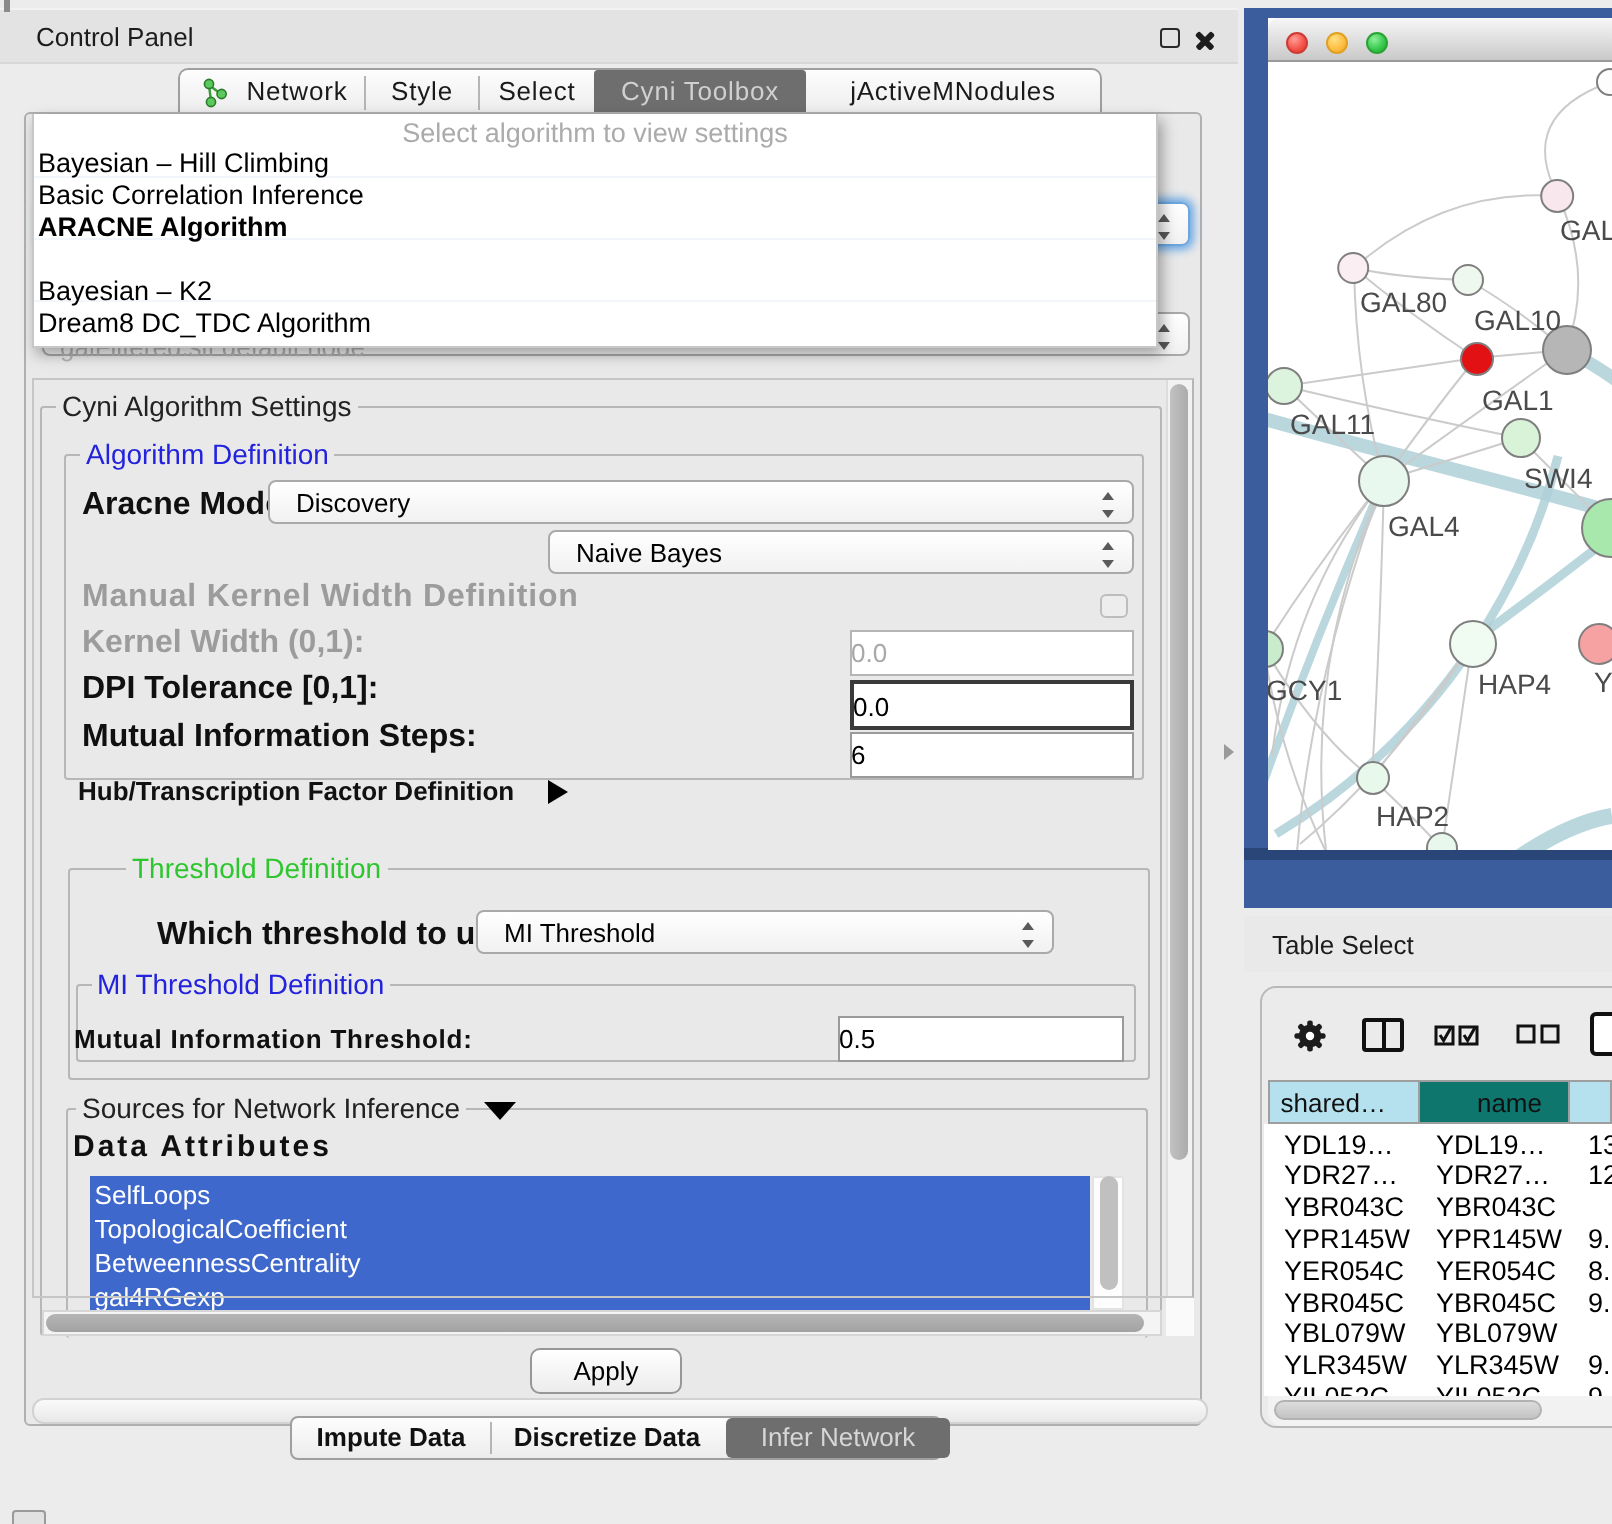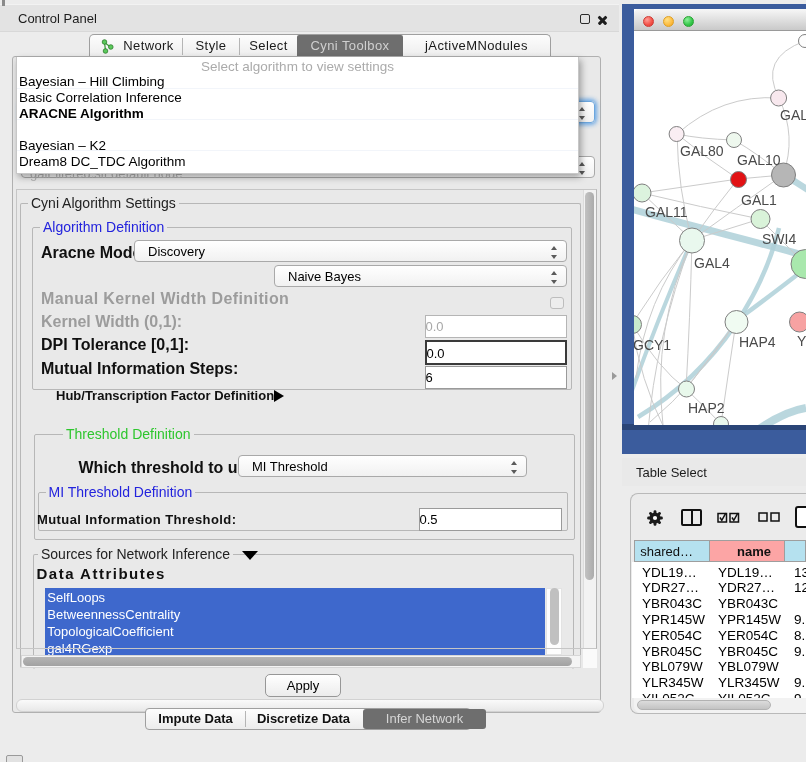--- a/index.html
+++ b/index.html
@@ -167,21 +167,21 @@
   </div>
   <div class="lbl dis" style="left:41px; top:290px; letter-spacing:.4px;">Manual Kernel Width Definition</div>
   <div class="abs" style="left:550px; top:297px; width:14px; height:12px; background:#ededed; border:1px solid #bdbdbd; border-radius:3px;"></div>
   <div class="lbl dis" style="left:41px; top:313px;">Kernel Width (0,1):</div>
   <div class="field dis" style="left:424.5px; top:315px; width:142.5px;">0.0</div>
   <div class="lbl" style="left:41px; top:336px;">DPI Tolerance [0,1]:</div>
   <div class="field" style="left:424.5px; top:340px; width:142.5px; height:25px; border:2px solid #3a3a3a; padding-top:4px;">0.0</div>
   <div class="lbl" style="left:41px; top:360px;">Mutual Information Steps:</div>
   <div class="field" style="left:424.5px; top:365.5px; width:142.5px;">6</div>
 
-  <div class="abs" style="left:56px; top:387.5px; font-size:13px; font-weight:bold; color:#111;">Hub/Transcription Factor Definition</div>
+  <div class="abs" style="left:39px; top:387.5px; font-size:13px; font-weight:bold; color:#111;">Hub/Transcription Factor Definition</div>
   <div class="abs" style="left:274px; top:389.5px; width:0; height:0; border-top:6.5px solid transparent; border-bottom:6.5px solid transparent; border-left:10px solid #000;"></div>
 
   <div class="grp" style="left:33.5px; top:433.5px; width:541.5px; height:106.5px;">
     <div class="ttl green" style="left:5.5px;margin-left:23px;">Threshold Definition</div>
   </div>
   <div class="lbl" style="left:78.5px; top:458.5px;">Which threshold to use:</div>
   <div class="combo" style="left:238px; top:454.5px; width:289px;">
     <div class="val">MI Threshold</div>
     <div class="arrows">
         <div class="up"></div>
@@ -194,22 +194,22 @@
   <div class="lbl" style="left:37px; top:512px; font-size:13px; letter-spacing:.4px;">Mutual Information Threshold:</div>
   <div class="field" style="left:418.5px; top:507.5px; width:143.5px;">0.5</div>
 
   <div class="grp" style="left:33px; top:553.5px; width:540.5px; height:115px; border-bottom:none;">
     <div class="ttl" style="left:4px;">Sources for Network Inference</div>
   </div>
   <div class="abs" style="left:242px; top:551px; width:0; height:0; border-left:8px solid transparent; border-right:8px solid transparent; border-top:9px solid #000;"></div>
   <div class="lbl" style="left:36.5px; top:564.5px; font-size:15px; letter-spacing:1.5px;">Data Attributes</div>
   <div class="abs" id="attrlist">
     <div class="li">SelfLoops</div>
+    <div class="li">TopologicalCoefficient</div>
     <div class="li">BetweennessCentrality</div>
-    <div class="li">TopologicalCoefficient</div>
     <div class="li">gal4RGexp</div>
   </div>
 
   <div class="abs" style="left:545.5px; top:587.8px; width:16px; height:67px; background:#fdfdfd; border:1px solid #e3e3e3;"></div>
   <div class="thumbv" style="left:550px; top:588px; width:8.5px; height:57px; background:#c0c0c0; border-radius:4.5px;"></div>
 
   <div class="abs" style="left:16px; top:189px; width:581px; height:460px; border:1px solid #c6c6c6; border-right:1px solid #b5b5b5;"></div>
   <div class="sbv" style="left:583px; top:190px; width:13px; height:458px; border-radius:0; background:#f2f2f2; border:none; border-left:1px solid #dcdcdc;"></div>
   <div class="thumbv" style="left:585px; top:192px; width:9px; height:388px;"></div>
 
@@ -217,21 +217,21 @@
   <div class="abs" style="left:583px; top:649px; width:14px; height:19px; background:#fafafa;"></div>
   <div class="abs" style="left:23px; top:657px; width:549px; height:9px; background:linear-gradient(#b5b5b5,#a2a2a2); border-radius:5px;"></div>
 
   <div class="abs" style="left:16px; top:699px; width:588px; height:13px; background:linear-gradient(#fafafa,#e8e8e8); border:1px solid #d2d2d2; border-radius:6px;"></div>
   <div class="abs" id="applybtn">Apply</div>
 
   <div class="abs" style="left:145px; top:708px; width:326px; height:22px; background:linear-gradient(#fdfdfd,#ececec); border:1px solid #9f9f9f; border-radius:4px;"></div>
   <div class="btab" style="left:147px; width:97px;">Impute Data</div>
   <div class="abs" style="left:245px; top:711px; width:1px; height:16px; background:#b5b5b5;"></div>
   <div class="btab" style="left:246px; width:115px;">Discretize Data</div>
-  <div class="btab dark" style="left:363px; width:123px;">Infer Network</div>
+  <div class="btab dark" style="left:363px; width:112px;">Infer Network</div>
 
   <div class="abs" id="netframe"></div>
   <div class="abs" style="left:622px; top:424px; width:184px; height:6px; background:#2a4577;"></div>
   <div class="abs" id="macwin"></div>
   <div class="abs" id="mactitle" style="left:634px; top:9px;"></div>
   <div class="tl" style="left:643px; background:radial-gradient(circle at 35% 30%, #ff9d96, #f35046 60%, #d93b34); border:1px solid #ce3a34;"></div>
   <div class="tl" style="left:663px; background:radial-gradient(circle at 35% 30%, #ffe084, #fdbc40 60%, #e9a023); border:1px solid #dfa023;"></div>
   <div class="tl" style="left:683px; background:radial-gradient(circle at 35% 30%, #8ef09a, #34c749 60%, #25a835); border:1px solid #2aa334;"></div>
 
   <svg class="abs" id="netsvg" style="left:634px; top:32px;" width="172" height="393" viewBox="634 32 172 393">
@@ -332,21 +332,21 @@
     <path d="M3,5.5 L4.8,8.3 L8.8,1.2" fill="none" stroke="#111" stroke-width="1.5"></path>
     <path d="M15,5.5 L16.8,8.3 L20.8,1.2" fill="none" stroke="#111" stroke-width="1.5"></path>
   </svg>
   <svg class="abs" style="left:758px; top:512px;" width="23" height="10" viewBox="0 0 23 10">
     <rect x="1" y="1" width="8" height="8" fill="none" stroke="#111" stroke-width="1.5"></rect>
     <rect x="13" y="1" width="8" height="8" fill="none" stroke="#111" stroke-width="1.5"></rect>
   </svg>
   <div class="abs" style="left:795px; top:506px; width:14px; height:22px; border:2.4px solid #111; border-radius:3px; background:#fff;"></div>
 
   <div class="hcell" style="left:634px; width:76px; background:#b5e1ef; border-left:1px solid #9e9e9e; text-align:right; padding-right:16px;">shared…</div>
-  <div class="hcell" style="left:710px; width:75px; background:#fca5a5; text-align:right; padding-right:13px;font-weight:bold;">name</div>
+  <div class="hcell" style="left:710px; width:75px; background:#0f766e; text-align:right; padding-right:13px;">name</div>
   <div class="hcell" style="left:785px; width:21px; background:#b5e1ef;"></div>
 
   <div class="trow" style="left:642px; top:564.5px;">YDL19…</div>
   <div class="trow" style="left:718px; top:564.5px;">YDL19…</div>
   <div class="trow" style="left:794px; top:564.5px;">13</div>
   <div class="trow" style="left:642px; top:580.3px;">YDR27…</div>
   <div class="trow" style="left:718px; top:580.3px;">YDR27…</div>
   <div class="trow" style="left:794px; top:580.3px;">12</div>
   <div class="trow" style="left:642px; top:596.1px;">YBR043C</div>
   <div class="trow" style="left:718px; top:596.1px;">YBR043C</div>

